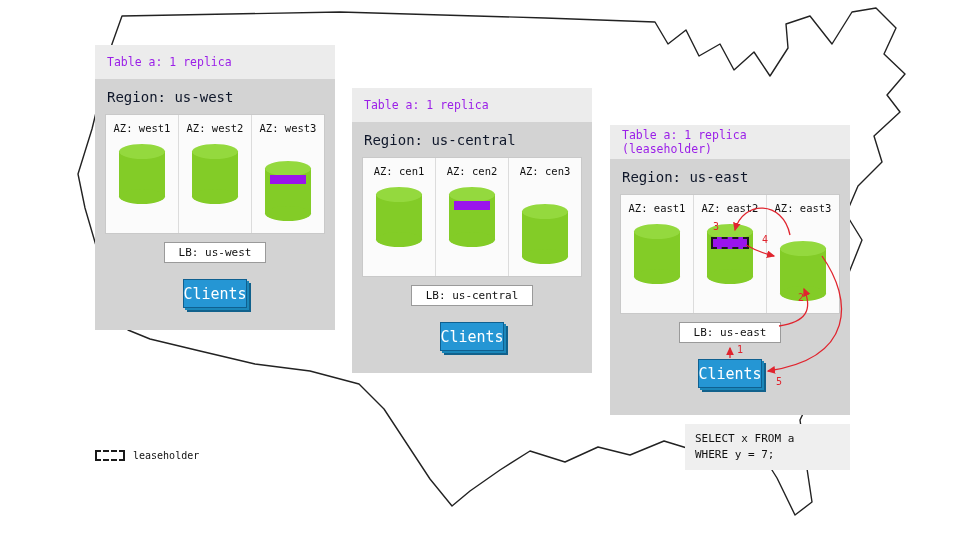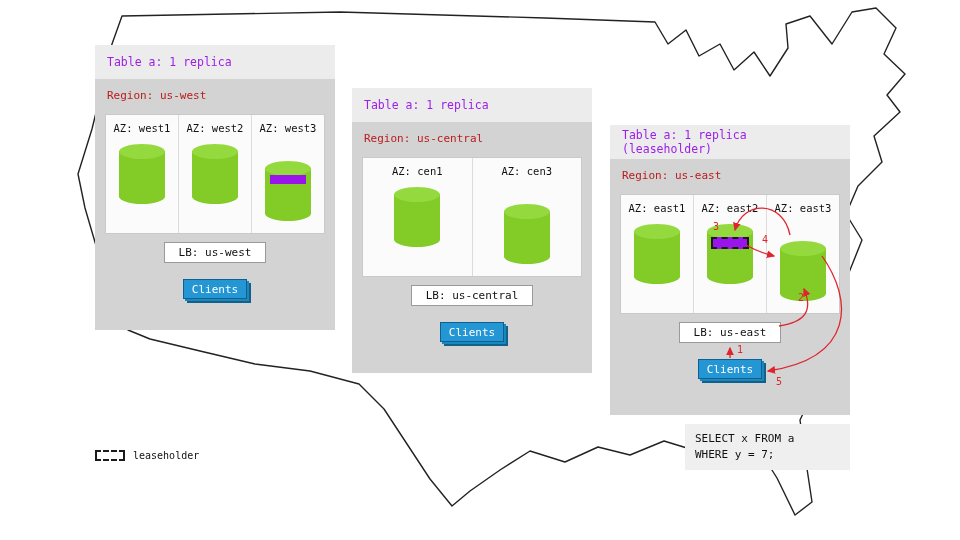--- a/index.html
+++ b/index.html
@@ -14,40 +14,40 @@
   
   .panel { position:absolute; z-index:2; }
   .panel-header {
     height:34px; display:flex; align-items:center; padding:0 12px;
     background:#ececec; font-size:11.5px; color:#9b1fe8; letter-spacing:0;
   }
   .panel-body {
     position:absolute; top:34px; left:0; right:0; bottom:0;
     background:#d3d3d3; padding:8px 10px 0;
   }
-  .region-title { font-size:11px; color:#b91c1c; margin:2px 0 10px 2px; height:15px; }
+  .region-title { font-size:14px; color:#0f172a; margin:2px 0 10px 2px; height:15px; }
   .az-panel {
     height:120px; background:#fbfbfb; border:1px solid #c9c9c9; display:flex;
   }
   .az-col { flex:1; display:flex; flex-direction:column; align-items:center; padding-top:7px; border-right:1px solid #dcdcdc; }
   .az-col:last-child { border-right:none;gap:17px; }
   .az-label { font-size:10.5px; height:13px; }
   .cyl { width:46px; height:60px; margin-top:9px; position:relative; }
   .cyl-body { position:absolute; left:0; right:0; top:7px; bottom:7px; background:#83cc27; }
   .cyl-top { position:absolute; left:0; top:0; width:100%; height:15px; border-radius:50%; background:#94d93e; }
   .cyl-bot { position:absolute; left:0; bottom:0; width:100%; height:15px; border-radius:50%; background:#83cc27; }
   .band { position:absolute; left:5px; top:14px; width:36px; height:9px; background:#9a15ec; z-index:2; }
   .band.leaseholder { left:4px; top:13px; width:38px; height:12px; border:2px dashed #1a1a1a; }
   .lb-box {
     width:max-content; margin:8px auto 0; background:#ffffff; border:1px solid #9a9a9a;
     padding:3px 14px; font-size:11px; text-align:center;
   }
   .clients-btn {
-    width:64px; height:20px; margin:16px auto 0; background:#2596d4;
-    border:1px solid #0f6090; color:#ffffff; font-size:11px;
+    width:64px; height:29px; margin:16px auto 0; background:#2596d4;
+    border:1px solid #0f6090; color:#ffffff; font-size:15px;
     display:flex; align-items:center; justify-content:center;
     box-shadow: 2px 2px 0 0 #1b87ba, 4px 4px 0 0 #11618c;
     font-family:"DejaVu Sans Mono", monospace;
   }
 
   
   .sql-box {
     position:absolute; left:685px; top:424px; width:165px; height:46px; z-index:2;
     background:#efefef; padding:7px 10px; font-size:11px; line-height:1.45;
   }
@@ -115,20 +115,29 @@
   </div>
   <div class="panel-body">
     <div class="region-title">Region: us-central</div>
     <div class="az-panel">
       <div class="az-col">
         <div class="az-label">AZ: cen1</div>
         <div class="cyl">
             <div class="cyl-body"></div>
             <div class="cyl-bot"></div>
             <div class="cyl-top"></div>
+          </div>
+      </div>
+      <div class="az-col">
+        <div class="az-label">AZ: cen2</div>
+        <div class="cyl">
+            <div class="cyl-body"></div>
+            <div class="cyl-bot"></div>
+            <div class="cyl-top"></div>
+            <div class="band"></div>
           </div>
       </div>
       <div class="az-col">
         <div class="az-label">AZ: cen3</div>
         <div class="cyl">
             <div class="cyl-body"></div>
             <div class="cyl-bot"></div>
             <div class="cyl-top"></div>
           </div>
       </div>

